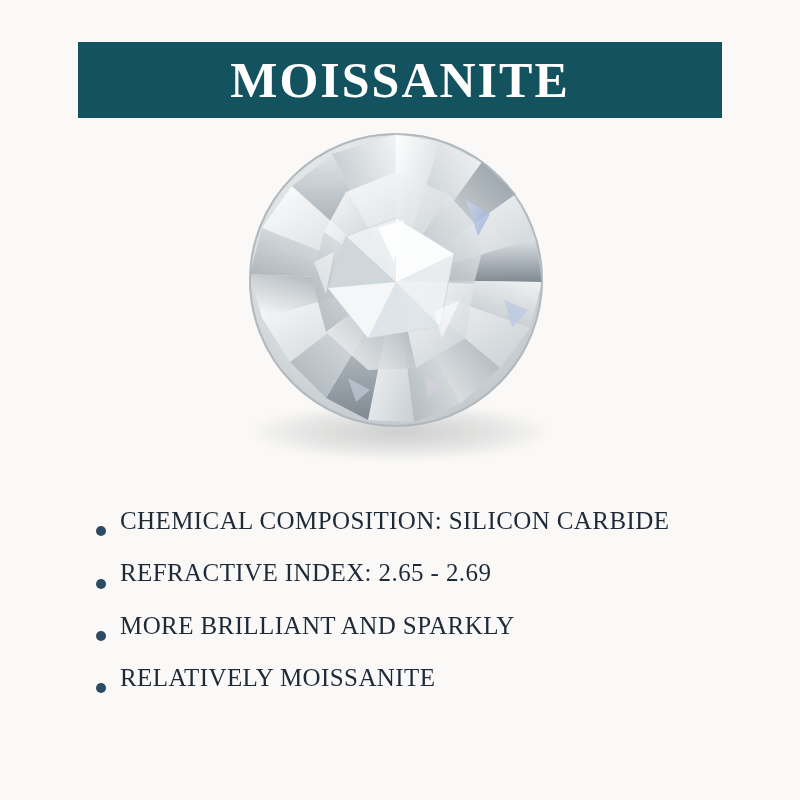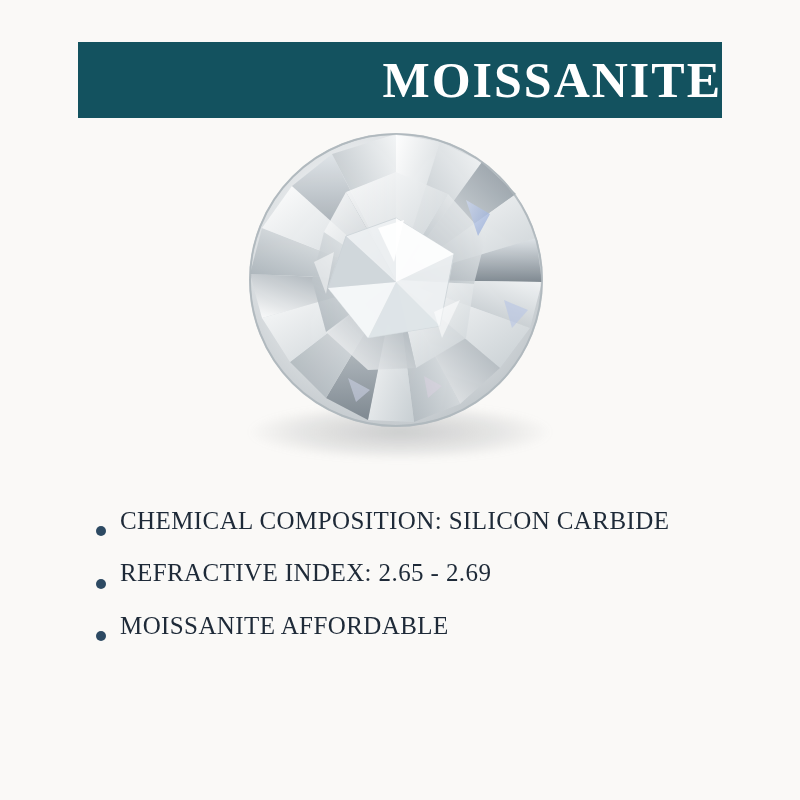--- a/index.html
+++ b/index.html
@@ -25,21 +25,21 @@
   
   .title-banner {
     position: absolute;
     left: 78px;
     top: 42px;
     width: 644px;
     height: 76px;
     background: #13525f;
     display: flex;
     align-items: center;
-    justify-content: flex-end;
+    justify-content: center;
   }
   .title-text {
     color: #ffffff;
     font-family: "Liberation Serif", serif;
     font-weight: bold;
     font-size: 50px;
     letter-spacing: 2px;
     line-height: 1;
     text-align: center;
   }
@@ -190,17 +190,21 @@
     <div class="fact-row">
       <span class="fact-bullet"></span>
       <span class="fact-text">CHEMICAL COMPOSITION: SILICON CARBIDE</span>
     </div>
     <div class="fact-row">
       <span class="fact-bullet"></span>
       <span class="fact-text">REFRACTIVE INDEX: 2.65 - 2.69</span>
     </div>
     <div class="fact-row">
       <span class="fact-bullet"></span>
-      <span class="fact-text">MOISSANITE AFFORDABLE</span>
+      <span class="fact-text">MORE BRILLIANT AND SPARKLY</span>
+    </div>
+    <div class="fact-row">
+      <span class="fact-bullet"></span>
+      <span class="fact-text">RELATIVELY MOISSANITE</span>
     </div>
   </div>
 
 </div>
 
 </body></html>

